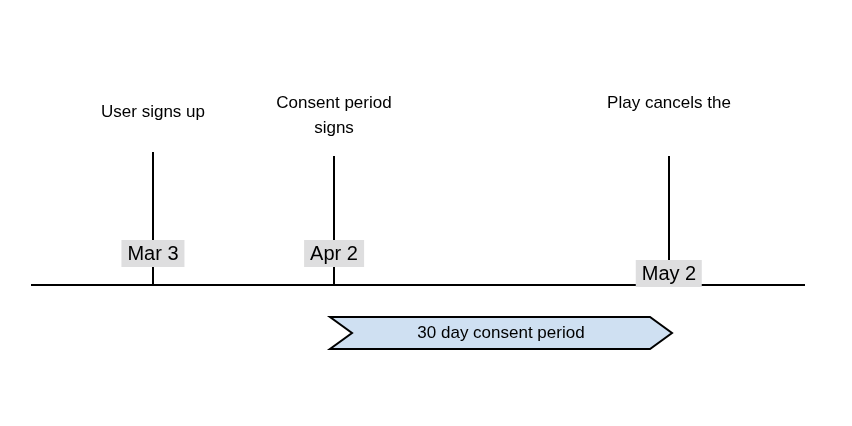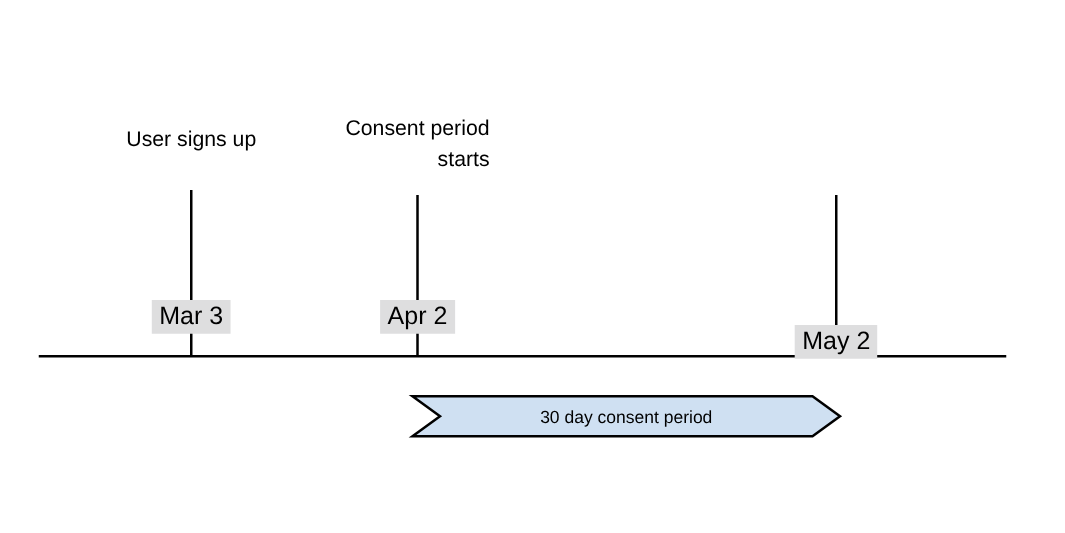--- a/index.html
+++ b/index.html
@@ -87,21 +87,21 @@
   }
   .banner-text {
     position: absolute;
     left: 0;
     top: 0;
     width: 342px;
     height: 32px;
     display: flex;
     align-items: center;
     justify-content: center;
-    font-size: 14px;
+    font-size: 17px;
     color: #000000;
     white-space: nowrap;
   }
 </style>
 </head>
 <body>
 
 <div id="canvas">
 
   <div class="axis-line"></div>
@@ -110,32 +110,33 @@
     <div class="milestone-label" style="top:99px;">
       <div>User signs up</div>
     </div>
     <div class="milestone-stem" style="top:152px; height:133px;"></div>
     <div class="milestone-date" style="top:240px;">
       <span>Mar 3</span>
     </div>
   </div>
 
   <div class="milestone" style="left:334px;">
-    <div class="milestone-label" style="top:90px;text-align:right;">
+    <div class="milestone-label" style="top:90px;">
       <div>Consent period</div>
-      <div>starts</div>
+      <div>signs</div>
     </div>
     <div class="milestone-stem" style="top:156px; height:129px;"></div>
     <div class="milestone-date" style="top:240px;">
       <span>Apr 2</span>
     </div>
   </div>
 
   <div class="milestone" style="left:669px;">
     <div class="milestone-label" style="top:90px;">
+      <div>Play cancels the</div>
     </div>
     <div class="milestone-stem" style="top:156px; height:129px;"></div>
     <div class="milestone-date" style="top:240px;margin-top:20px;">
       <span>May 2</span>
     </div>
   </div>
 
   <div class="banner">
     <svg viewBox="0 0 342 32" preserveAspectRatio="none">
       <polygon points="0,0 320,0 342,16 320,32 0,32 22,16" fill="#cfe0f2" stroke="#000000" stroke-width="2" stroke-linejoin="miter"></polygon>

